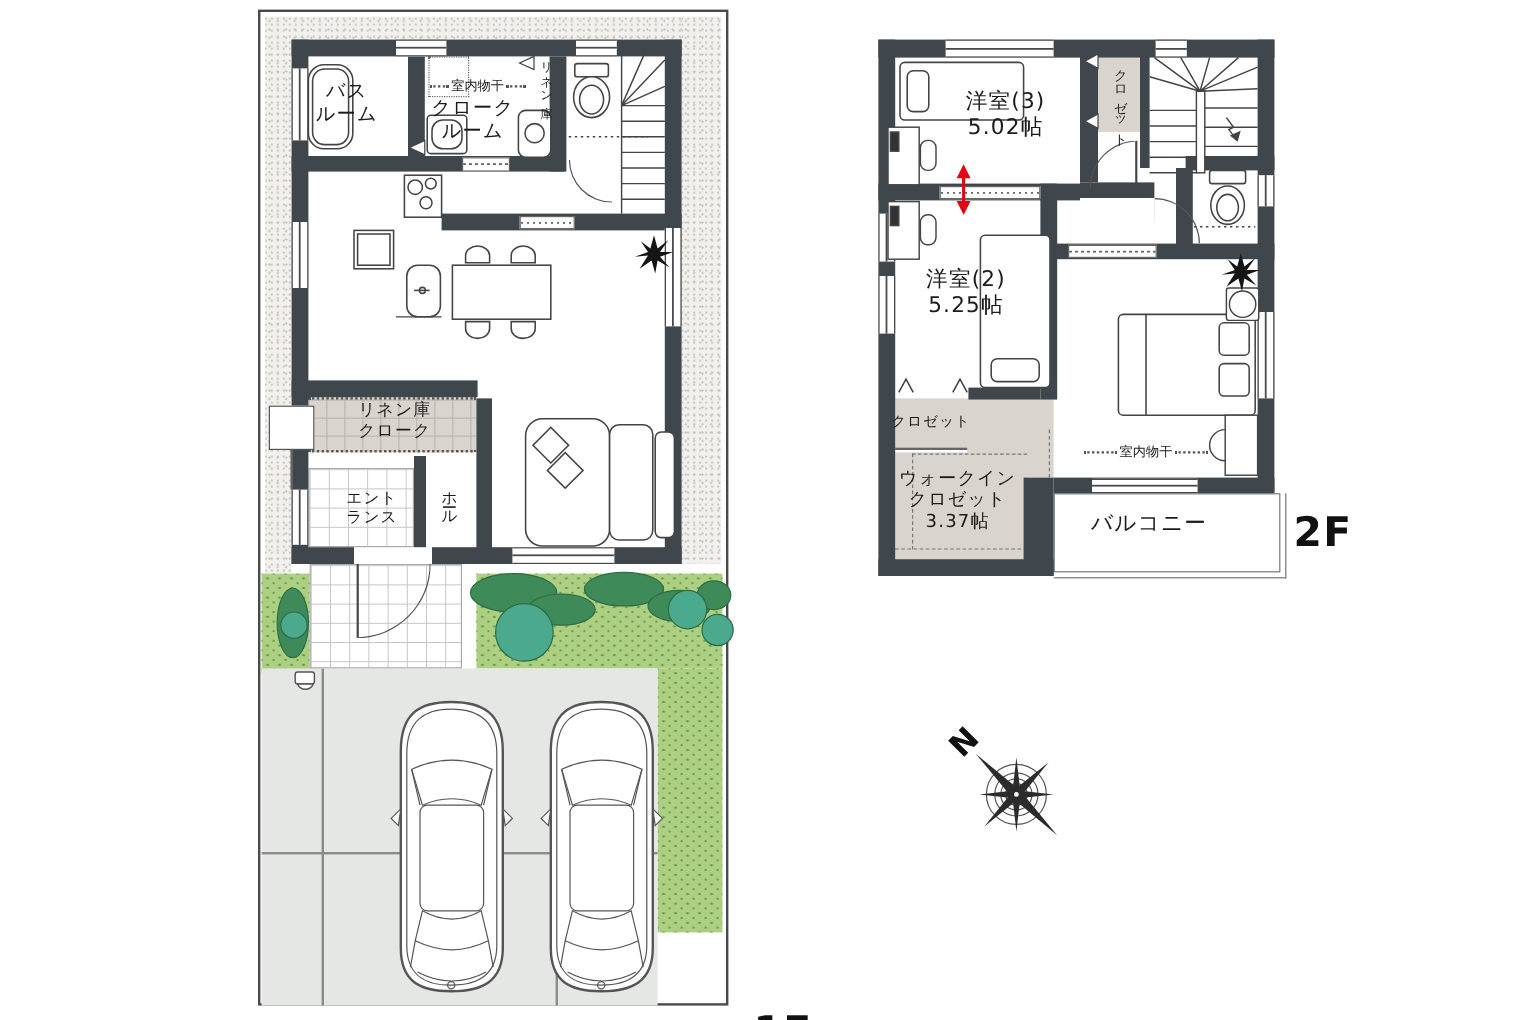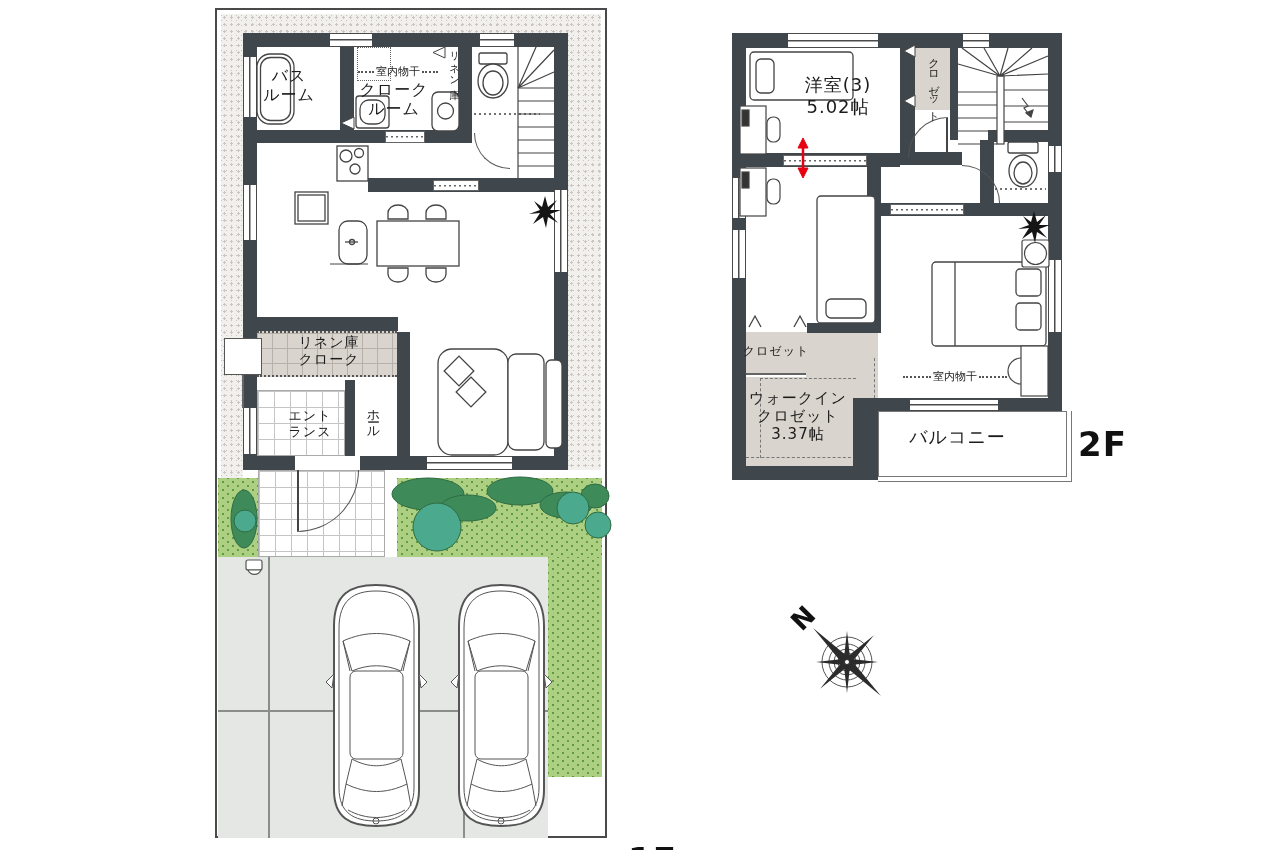--- a/index.html
+++ b/index.html
@@ -338,20 +338,24 @@
     <span>1F</span>
   </div>
 
   <div class="lbl fs18" style="left:778px;top:74px;width:120px">
     <span>洋室(3)</span>
     <span>5.02帖</span>
   </div>
   <div class="vlbl fs11" style="left:925px;top:50px">
     <span>クロゼット</span>
   </div>
+  <div class="lbl fs18" style="left:745px;top:222px;width:120px">
+    <span>洋室(2)</span>
+    <span>5.25帖</span>
+  </div>
   <div class="lbl fs12" style="left:741px;top:344px;width:70px">
     <span>クロゼット</span>
   </div>
   <div class="lbl fs15" style="left:738px;top:389px;width:120px">
     <span>ウォークイン</span>
     <span>クロゼット</span>
     <span>3.37帖</span>
   </div>
   <div class="lblrow fs11" style="left:903px;top:369px;width:104px">
     <i class="ldr"></i>

